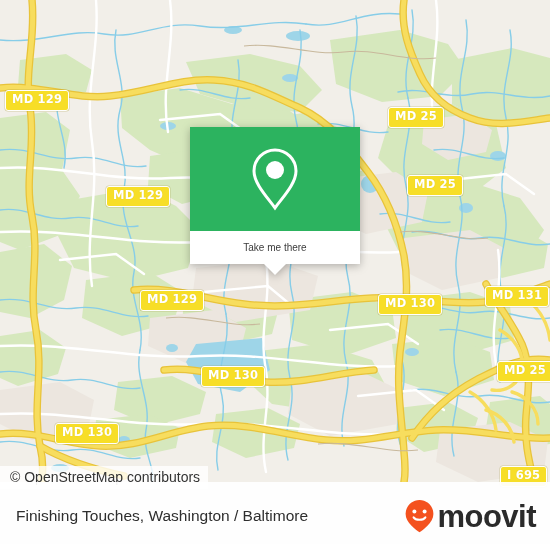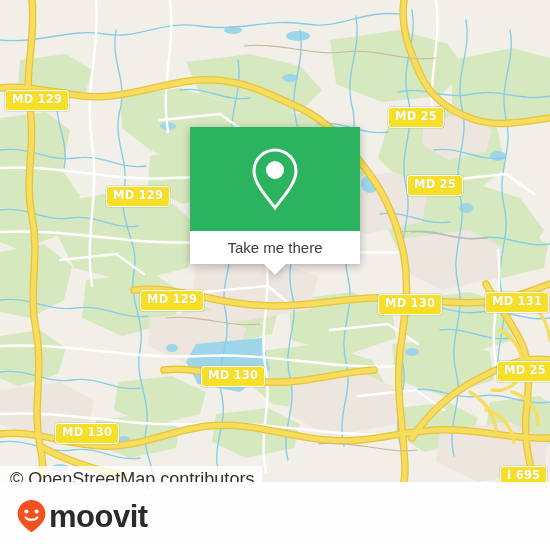--- a/index.html
+++ b/index.html
@@ -61,21 +61,21 @@
     justify-content: center;
   }
   #popup-foot {
     background: #ffffff;
     height: 33px;
     display: flex;
     align-items: center;
     justify-content: center;
   }
   #popup-foot span {
-    font-size: 15px;
+    font-size: 10px;
     color: #3b3b3b;
     font-family: "Liberation Sans", sans-serif;
   }
   #popup-tail {
     position: absolute;
     left: 50%;
     margin-left: -11px;
     top: 137px;
     width: 0; height: 0;
     border-left: 11px solid transparent;
@@ -83,21 +83,21 @@
     border-top: 11px solid #ffffff;
   }
 
   
   #osm-attr {
     position: absolute;
     left: 0;
     top: 466px;
     background: rgba(255,255,255,0.80);
     padding: 3px 8px 4px 10px;
-    font-size: 18px;
+    font-size: 14px;
     color: #333333;
     font-family: "Liberation Sans", sans-serif;
     white-space: nowrap;
   }
 
   
   #footer {
     position: absolute;
     left: 0;
     top: 482px;
@@ -295,21 +295,21 @@
         <path d="M318,444 C354,440 384,454 418,450"></path>
         <path d="M166,318 C200,314 228,328 260,324"></path>
         <path d="M400,232 C432,228 458,242 488,238"></path>
       </g>
     </svg>
 
     <div class="shield" style="left:5px;  top:90px;">MD 129</div>
     <div class="shield" style="left:388px;top:107px;">MD 25</div>
     <div class="shield" style="left:106px;top:186px;">MD 129</div>
     <div class="shield" style="left:407px;top:175px;">MD 25</div>
-    <div class="shield" style="left:485px;top:292px;">MD 131</div>
+    <div class="shield" style="left:485px;top:286px;">MD 131</div>
     <div class="shield" style="left:140px;top:290px;">MD 129</div>
     <div class="shield" style="left:378px;top:294px;">MD 130</div>
     <div class="shield" style="left:497px;top:361px;">MD 25</div>
     <div class="shield" style="left:201px;top:366px;">MD 130</div>
     <div class="shield" style="left:55px; top:423px;">MD 130</div>
     <div class="shield" style="left:472px;top:466px;margin-left:28px;">I 695</div>
 
     <div id="popup">
       <div id="popup-head">
         <svg width="54" height="66" viewBox="0 0 54 66">
@@ -320,20 +320,21 @@
       <div id="popup-foot">
         <span>Take me there</span>
       </div>
       <div id="popup-tail"></div>
     </div>
 
     <div id="osm-attr">© OpenStreetMap contributors</div>
   </div>
 
   <div id="footer">
+    <div id="footer-title">Finishing Touches, Washington / Baltimore</div>
     <div id="brand">
       <svg width="31" height="34" viewBox="0 0 31 34">
         <path d="M15.5 1 C7.8 1 1.6 7.2 1.6 14.9 C1.6 23.6 12.2 31 15.5 33.2 C18.8 31 29.4 23.6 29.4 14.9 C29.4 7.2 23.2 1 15.5 1 Z" fill="#f4511e"></path>
         <circle cx="10.4" cy="12.6" r="2.0" fill="#ffffff"></circle>
         <circle cx="20.6" cy="12.6" r="2.0" fill="#ffffff"></circle>
         <path d="M9.6 18.4 C11.6 21.6 19.4 21.6 21.4 18.4" fill="none" stroke="#ffffff" stroke-width="2.0" stroke-linecap="round"></path>
       </svg>
       <div id="brand-word">moovit</div>
     </div>
   </div>

